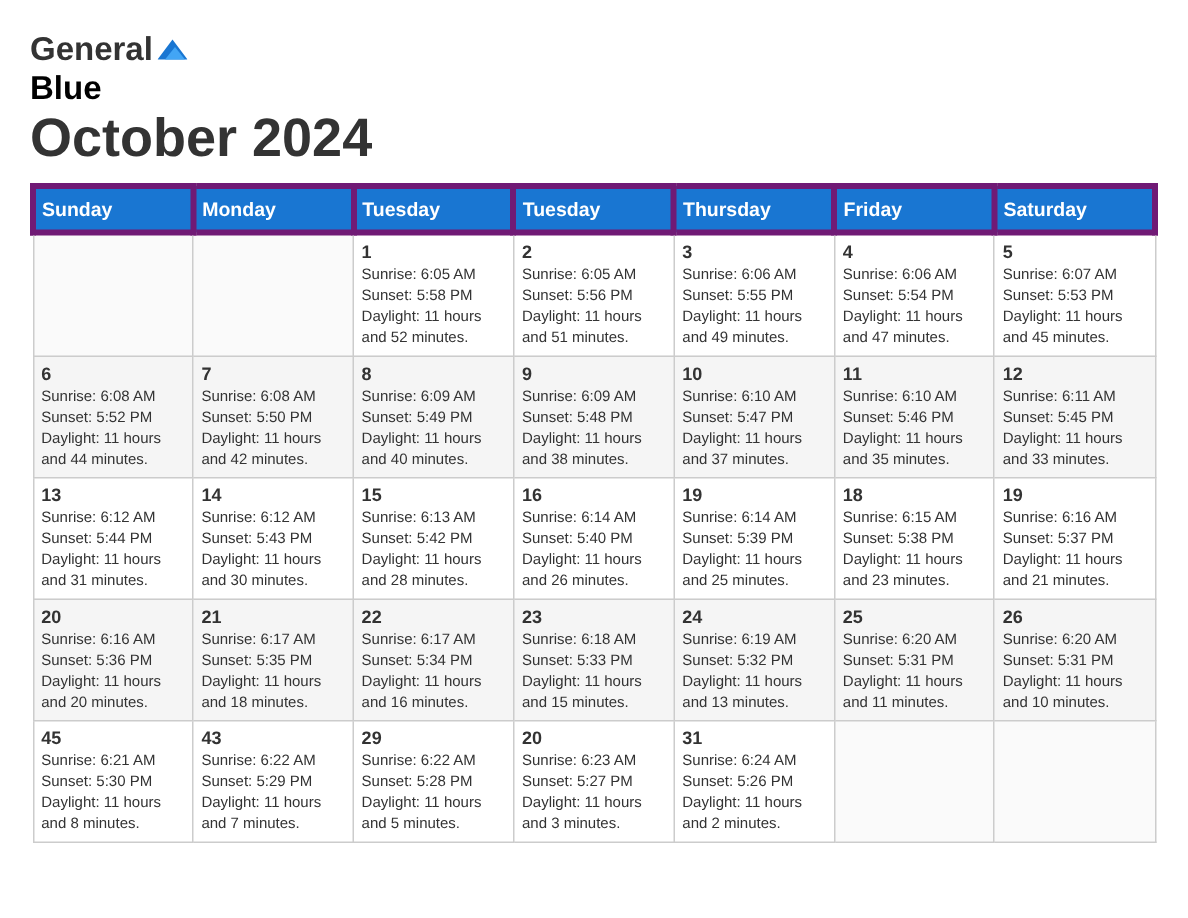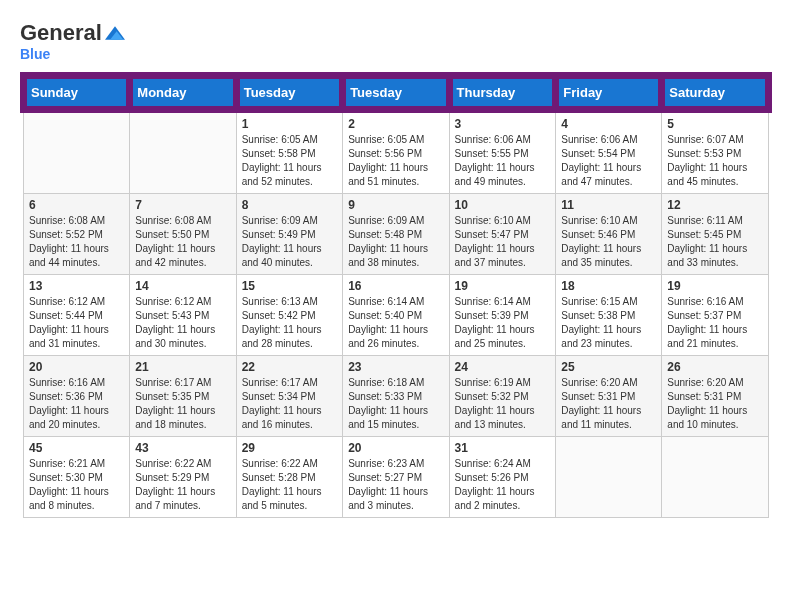--- a/index.html
+++ b/index.html
@@ -25,23 +25,23 @@
     .logo-text {
       display: flex;
       align-items: center;
     }
     .logo-general {
       font-size: 22px;
       font-weight: bold;
       color: #333;
     }
     .logo-blue {
-      font-size: 14px;
+      font-size: 22px;
       font-weight: bold;
-      color: #3b82f6;
+      color: #000000;
     }
     .logo-icon {
       width: 20px;
       height: 20px;
       margin-left: 3px;
     }
     .title-block {
       text-align: right;
     }
     .month-title {
@@ -60,21 +60,21 @@
       border-collapse: collapse;
       border: 1px solid #ccc;
     }
     .calendar th {
       background-color: #1976d2;
       color: #fff;
       font-size: 13px;
       font-weight: bold;
       padding: 6px 4px;
       text-align: left;
-      border: 7px solid #701a75;
+      border: 4px solid #701a75;
     }
     .calendar td {
       border: 1px solid #ccc;
       vertical-align: top;
       padding: 4px 5px;
       font-size: 10px;
       color: #333;
       width: 108px;
       min-height: 80px;
       background: #fff;
@@ -105,20 +105,21 @@
     <div class="logo-text">
       <span class="logo-general">General</span>
       <svg class="logo-icon" viewBox="0 0 24 20" fill="none">
         <polygon points="0,18 12,2 24,18" fill="#1976d2"></polygon>
         <polygon points="10,18 18,8 26,18" fill="#42a5f5" transform="translate(-4,0)"></polygon>
       </svg>
     </div>
     <span class="logo-blue">Blue</span>
   </div>
   <div class="title-block">
+    <div class="month-title">October 2024</div>
   </div>
 </div>
 
 <table class="calendar">
   <thead>
     <tr>
     <th>Sunday</th>
         <th>Monday</th>
         <th>Tuesday</th>
         <th>Tuesday</th>

